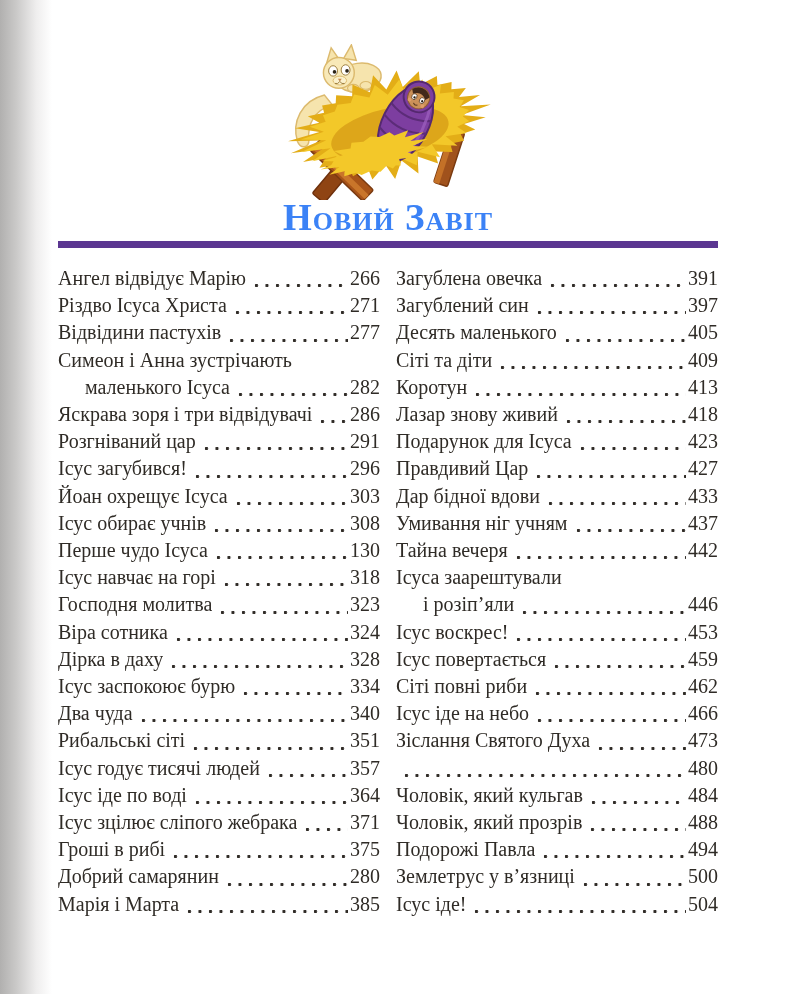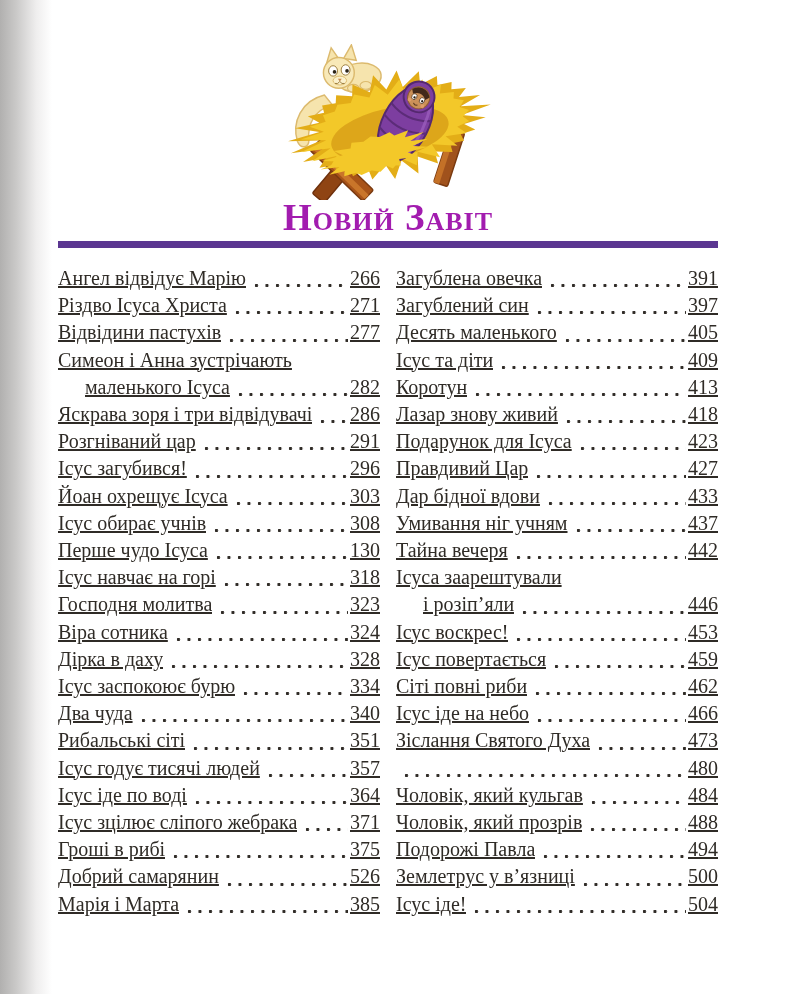--- a/index.html
+++ b/index.html
@@ -13,29 +13,29 @@
     background:linear-gradient(to right,#b1b0af 0%,#c9c8c7 30%,#efeeee 70%,#ffffff 100%);
   }
   .page-content{
     position:absolute;left:58px;top:0;width:660px;
   }
   .illo-wrap{width:100%;text-align:center;margin-top:44px;height:156px;}
   .illo-wrap svg{width:212px;height:156px;}
   .page-title{
     margin:0;text-align:center;
     font-weight:700;font-size:37px;line-height:36px;
-    font-variant:small-caps;letter-spacing:1px;color:#a21caf;
+    font-variant:small-caps;letter-spacing:1px;color:#3b82f6;
   }
   .rule{height:7px;margin-top:5px;background:#5b3691;}
   .toc{
     display:flex;gap:16px;margin-top:17px;
     font-size:20px;line-height:27.2px;color:#2f2b26;
   }
   .toc-col{flex:1;min-width:0;}
-  .row{display:flex;align-items:flex-start;text-decoration:underline;}
+  .row{display:flex;align-items:flex-start;}
   .row .t{white-space:nowrap;overflow:hidden;}
   .row .t.ind{padding-left:27px;}
   .row .dots{
     flex:1;min-width:18px;align-self:stretch;margin:0 2px 0 5px;
     background-image:radial-gradient(circle at 2.5px 2.5px,#2f2b26 1.4px,rgba(0,0,0,0) 1.9px);
     background-size:10.5px 5px;background-repeat:repeat-x;
     background-position:left 3px bottom 4px;
   }
   .row .pg{white-space:nowrap;}
 </style>
@@ -212,21 +212,21 @@
           <span class="pg">371</span>
         </div>
         <div class="row">
           <span class="t">Гроші в рибі</span>
           <span class="dots"></span>
           <span class="pg">375</span>
         </div>
         <div class="row">
           <span class="t">Добрий самарянин</span>
           <span class="dots"></span>
-          <span class="pg">526</span>
+          <span class="pg">280</span>
         </div>
         <div class="row">
           <span class="t">Марія і Марта</span>
           <span class="dots"></span>
           <span class="pg">385</span>
         </div>
       </div>
     <div class="toc-col">
         <div class="row">
           <span class="t">Загублена овечка</span>
@@ -237,21 +237,21 @@
           <span class="t">Загублений син</span>
           <span class="dots"></span>
           <span class="pg">397</span>
         </div>
         <div class="row">
           <span class="t">Десять маленького</span>
           <span class="dots"></span>
           <span class="pg">405</span>
         </div>
         <div class="row">
-          <span class="t">Ісус та діти</span>
+          <span class="t">Сіті та діти</span>
           <span class="dots"></span>
           <span class="pg">409</span>
         </div>
         <div class="row">
           <span class="t">Коротун</span>
           <span class="dots"></span>
           <span class="pg">413</span>
         </div>
         <div class="row">
           <span class="t">Лазар знову живий</span>

